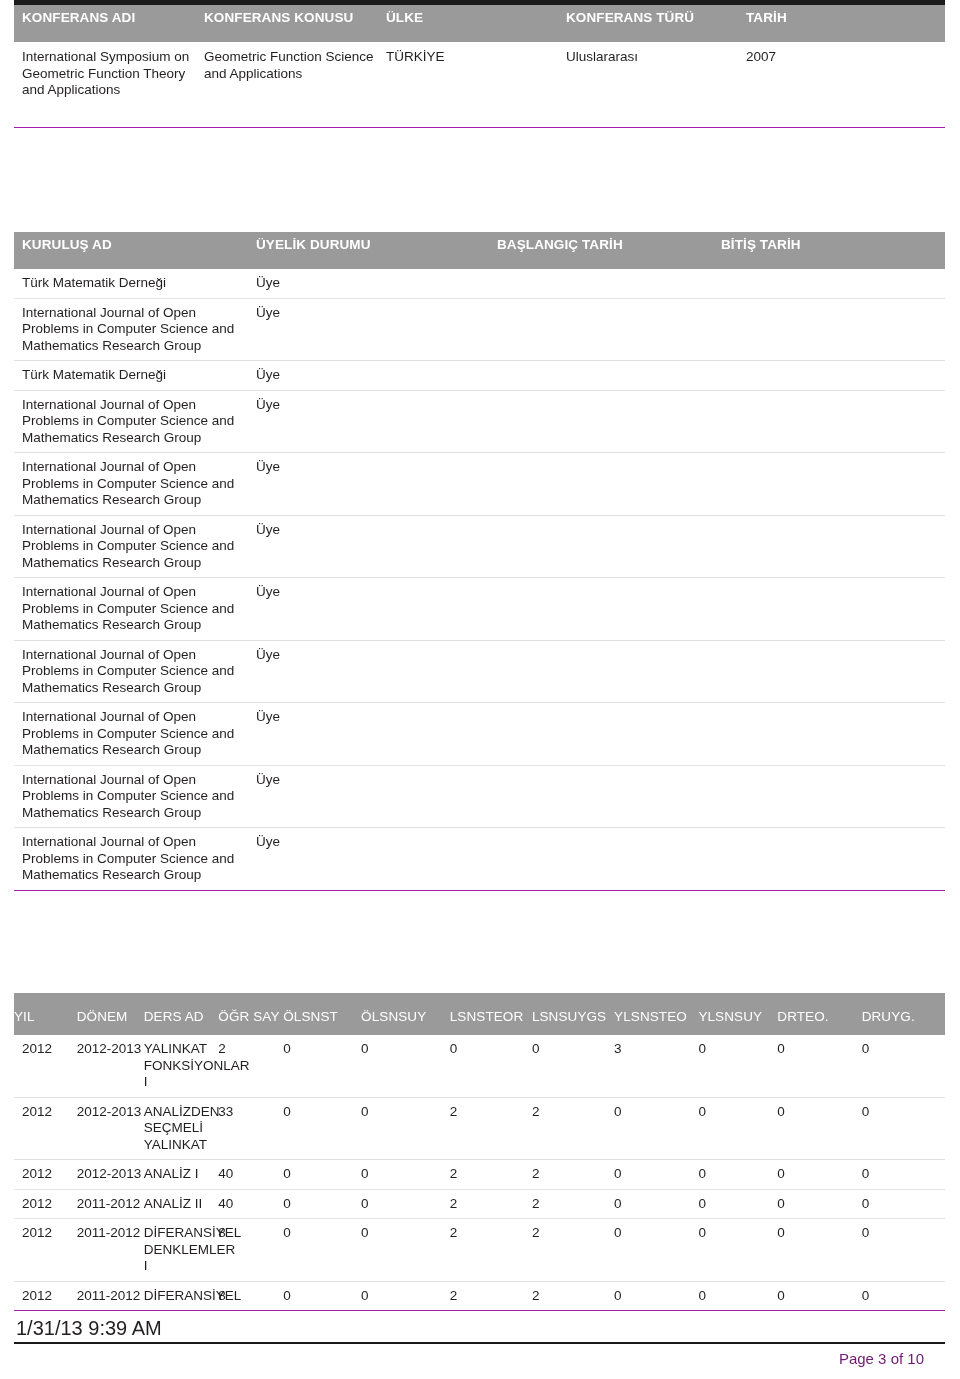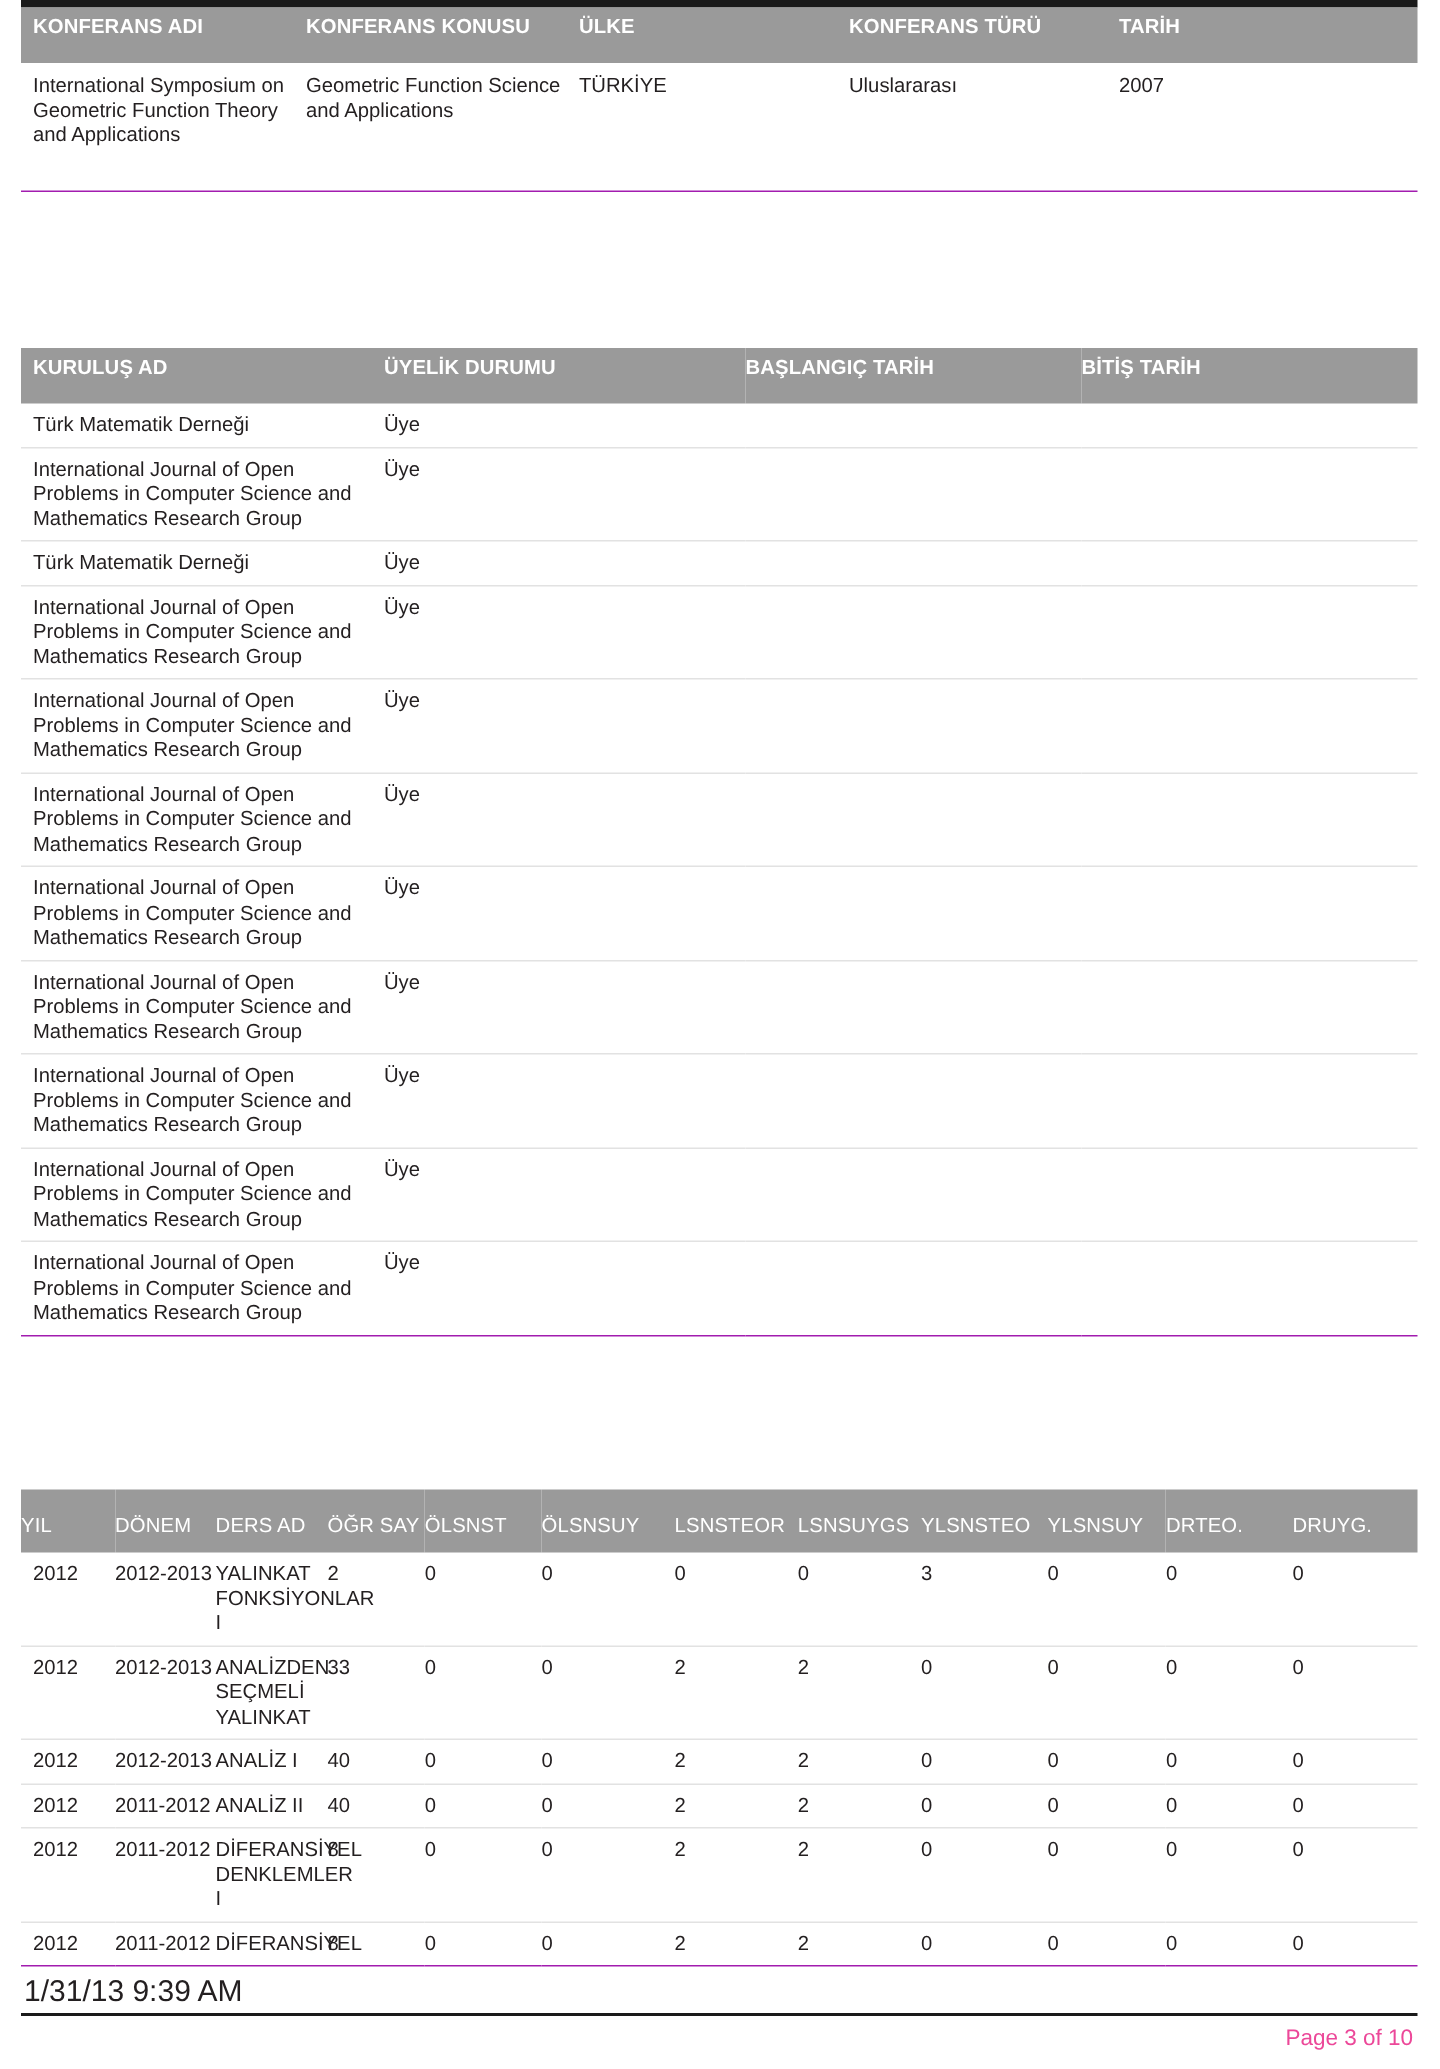--- a/index.html
+++ b/index.html
@@ -117,24 +117,24 @@
   .footer-left {
     position: absolute;
     left: 16px;
     top: 1273px;
     font-size: 20px;
     color: #231f20;
     margin-top: 44px;
   }
   .footer-right {
     position: absolute;
-    right: 18px;
+    right: 36px;
     top: 1350px;
     font-size: 15px;
-    color: #ec4899;
+    color: #701a75;
   }
 </style>
 </head>
 <body>
 
 <div class="page">
 
   <div class="top-clip"></div>
 
   <table class="report-table" id="t1">

